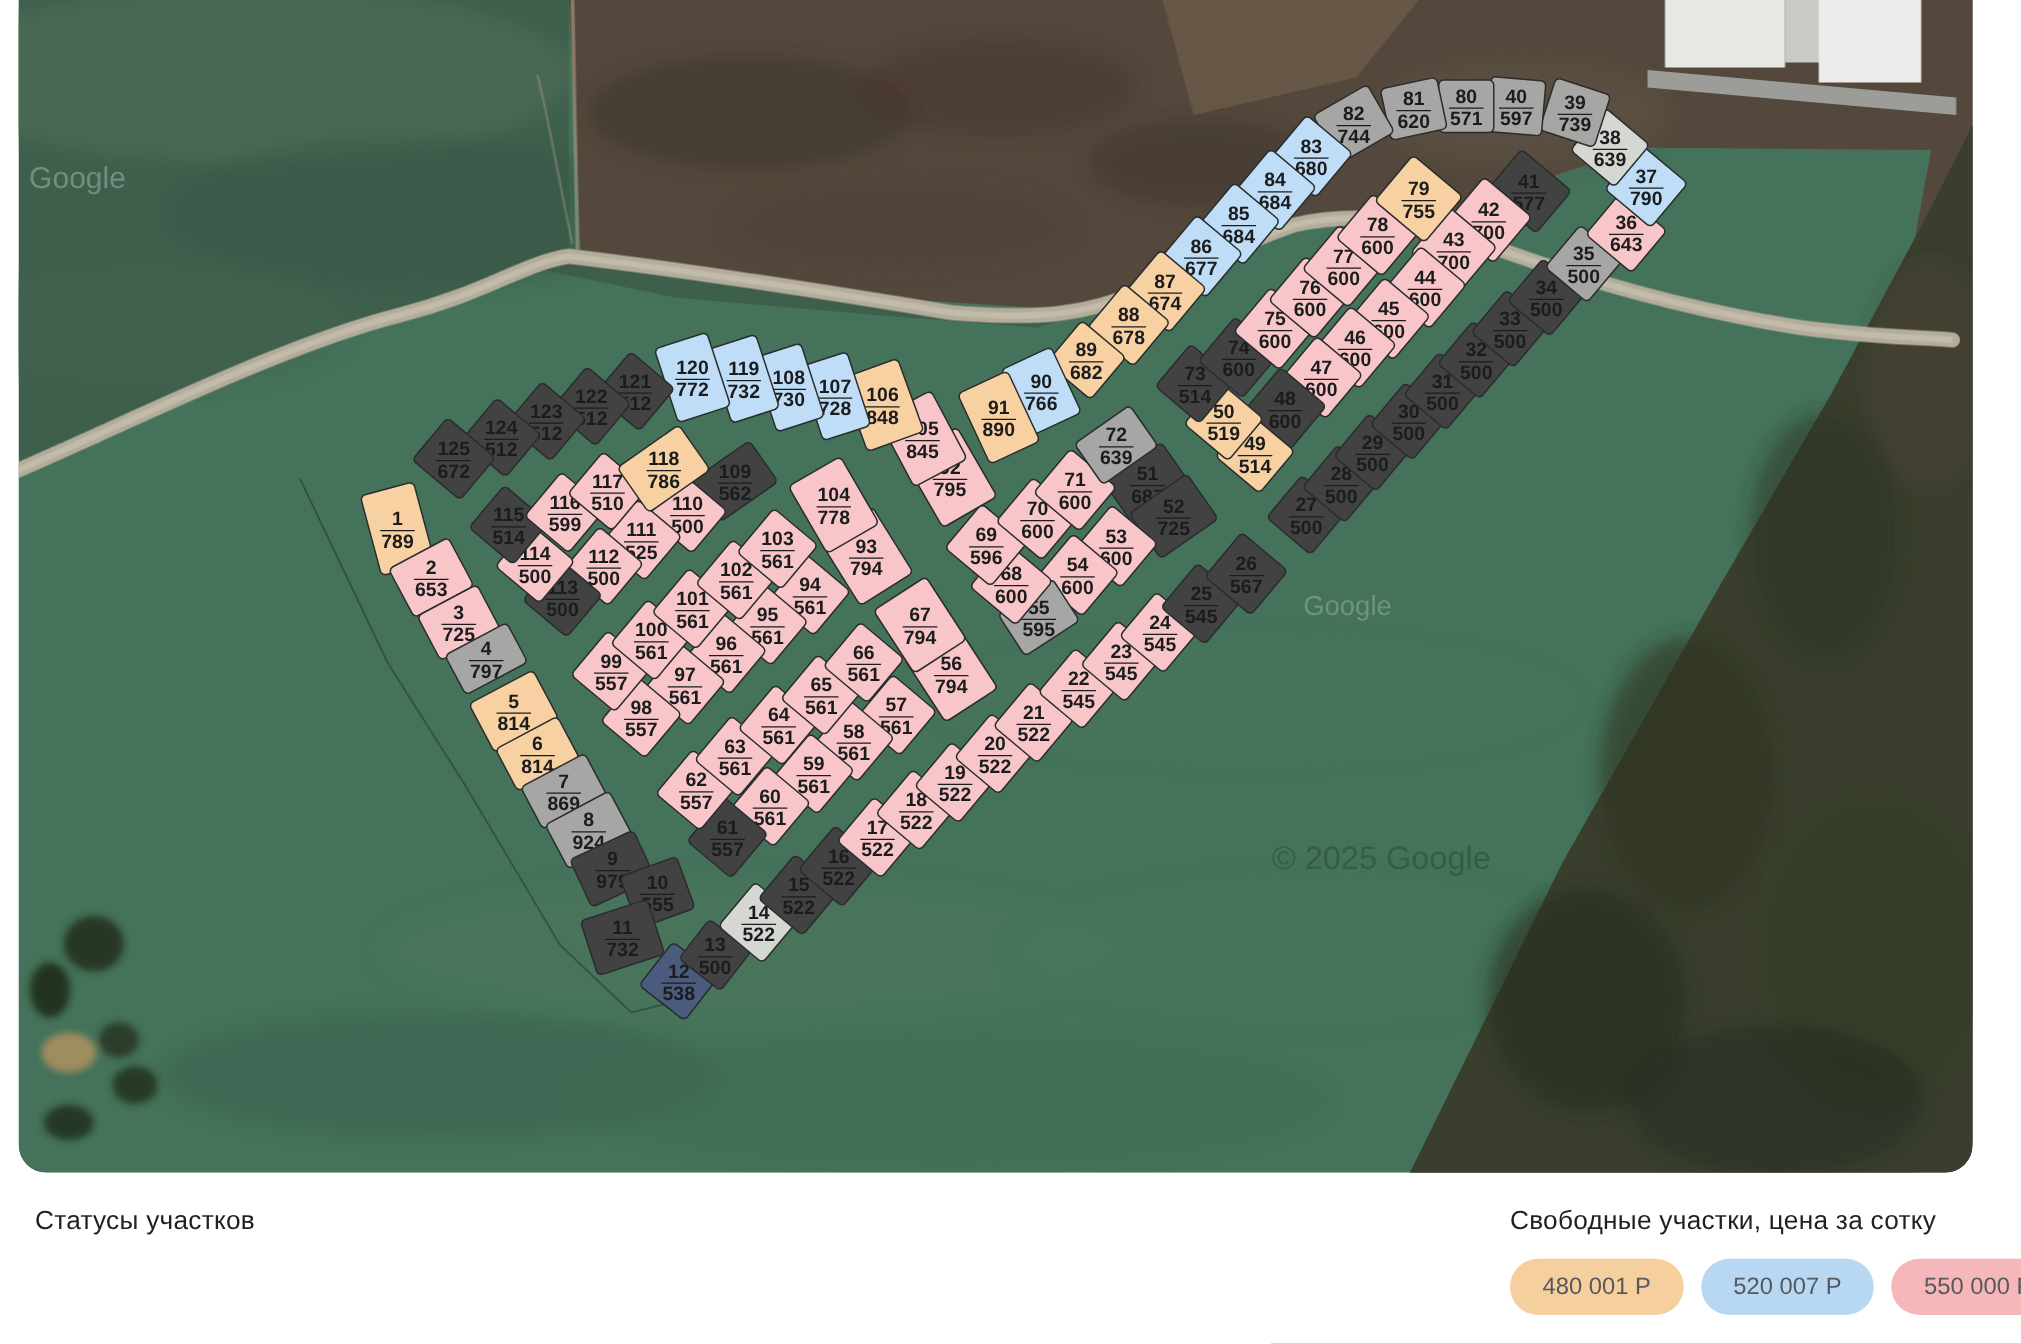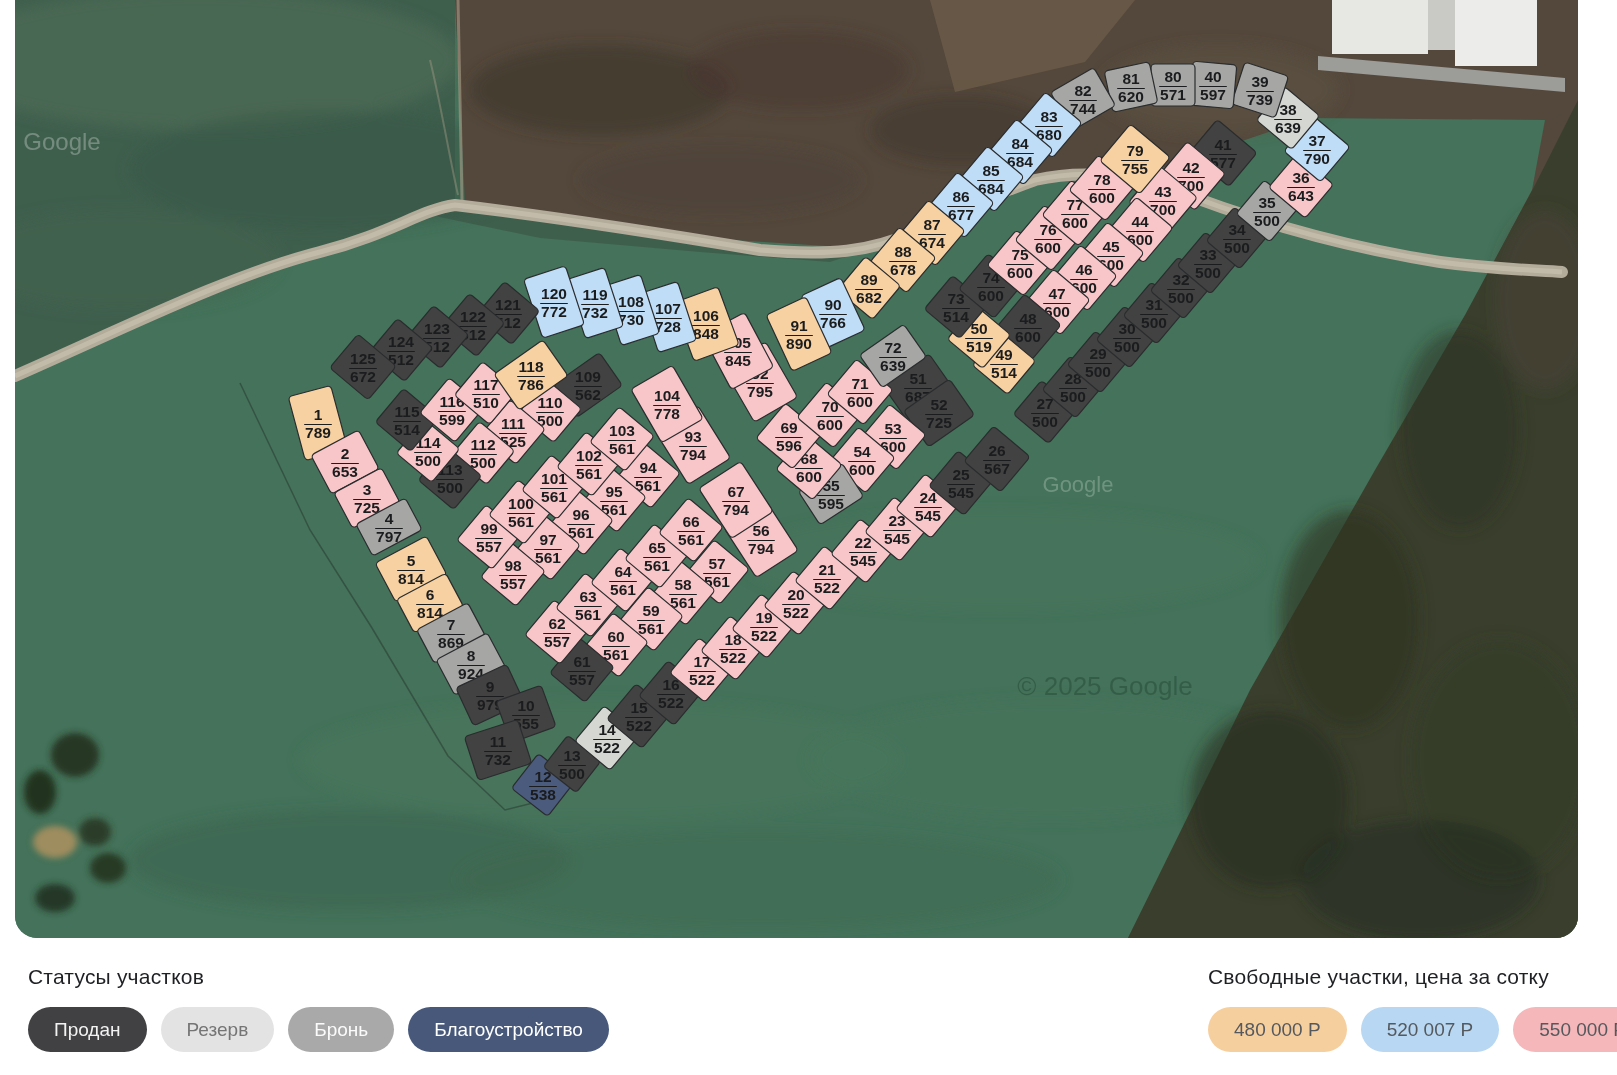--- a/index.html
+++ b/index.html
@@ -858,28 +858,22 @@
           <text y="-3" class="plot-num">125</text>
           <line x1="-13.799999999999999" x2="13.799999999999999" y1="1.5" y2="1.5" stroke="#1b1c1e" stroke-width="1"></line>
           <text y="15" class="plot-area">672</text>
         </g>
       </g>
   </svg>
 </div>
 
 <div class="legend-block legend-left">
   <div class="legend-title">Статусы участков</div>
-  <div class="pill-row" id="status-pills">
-      <span class="pill" style="background: rgb(65, 65, 68); color: rgb(242, 242, 242);">Продан</span>
-      <span class="pill" style="background: rgb(227, 227, 227); color: rgb(117, 117, 117);">Резерв</span>
-      <span class="pill" style="background: rgb(169, 169, 169); color: rgb(251, 251, 251);">Бронь</span>
-      <span class="pill" style="background: rgb(71, 88, 122); color: rgb(255, 255, 255);">Благоустройство</span>
-    </div>
 </div>
 
 <div class="legend-block legend-right">
   <div class="legend-title">Свободные участки, цена за сотку</div>
   <div class="pill-row" id="price-pills">
-      <span class="pill" style="background: rgb(246, 207, 159); color: rgb(85, 89, 94);">480 000 Р</span>
+      <span class="pill" style="background: rgb(246, 207, 159); color: rgb(85, 89, 94);">480 001 Р</span>
       <span class="pill" style="background: rgb(183, 215, 242); color: rgb(85, 89, 94);">520 007 Р</span>
       <span class="pill" style="background: rgb(245, 183, 185); color: rgb(85, 89, 94);">550 000 Р</span>
     </div>
 </div>
 
 </body></html>

